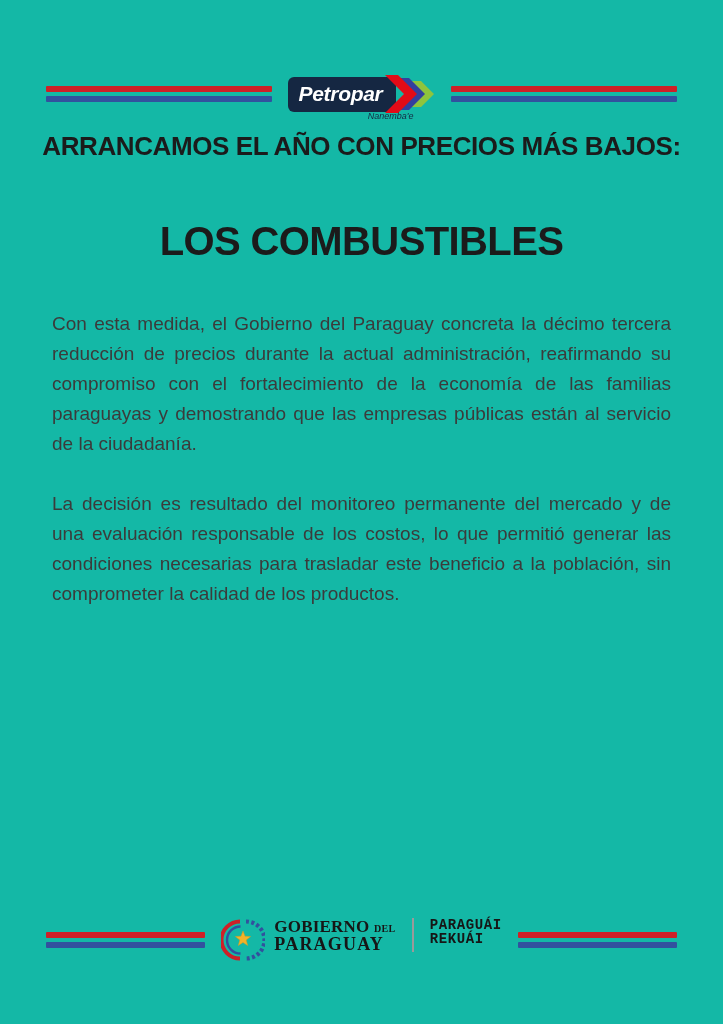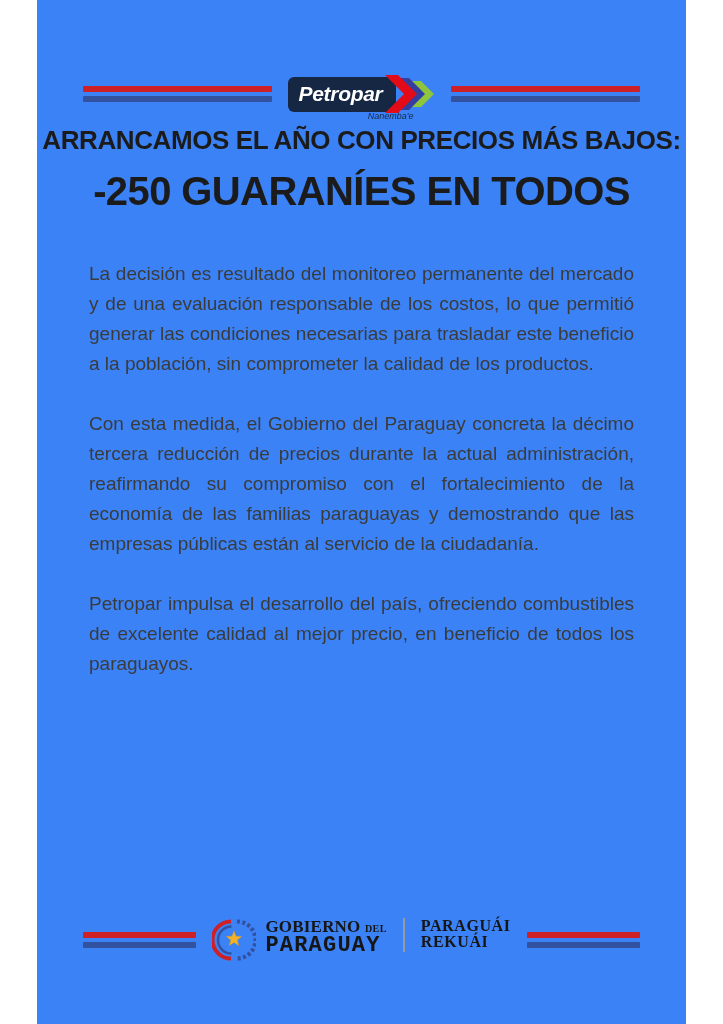--- a/index.html
+++ b/index.html
@@ -1,22 +1,22 @@
 <!DOCTYPE html>
 <html><head>
 <meta charset="utf-8">
 <style>
   * { margin: 0; padding: 0; box-sizing: border-box; }
   html, body { background: #ffffff; }
   .page {
     position: relative;
-    width: 649px;
+    width: 723px;
     height: 1024px;
     margin: 0 auto;
-    background: #3b82f6;
+    background: #14b8a6;
     overflow: hidden;
     font-family: "Liberation Sans", sans-serif;
   }
 
   
   .brand-row {
     display: flex;
     align-items: center;
     gap: 16px;
     padding: 0 46px;
@@ -49,21 +49,21 @@
   .logo-tagline {
     position: absolute;
     right: 22px;
     top: 37px;
     font-size: 9px;
     color: #152742;
     font-style: italic;
   }
 
   
-  .headline { text-align: center; margin-top: 11px; }
+  .headline { text-align: center; margin-top: 17px; }
   .kicker {
     font-size: 26px;
     font-weight: 700;
     color: #1b1b1b;
     letter-spacing: -0.4px;
   }
   .big-title {
     margin-top: 13px;
     font-size: 40px;
     line-height: 44px;
@@ -88,23 +88,23 @@
   .gov-logo { display: flex; align-items: flex-start; gap: 9px; }
   .gov-text-es, .gov-text-gn {
     font-family: "Liberation Serif", serif;
     font-weight: 700;
     color: #161616;
     line-height: 1.02;
     white-space: nowrap;
   }
   .gov-text-es .l1 { font-size: 17px; letter-spacing: 0.2px; }
   .gov-text-es .l1 .small { font-size: 10px; letter-spacing: 0.4px; }
-  .gov-text-es .l2 { font-size: 22px; letter-spacing: 1.2px; font-family: Liberation Mono, monospace; }
+  .gov-text-es .l2 { font-size: 18px; letter-spacing: 1.2px; }
   .gov-divider { width: 2px; height: 34px; background: #9a9a9a; margin: 0 7px; }
-  .gov-text-gn .l1, .gov-text-gn .l2 { font-size: 16px; letter-spacing: 0.6px; }
+  .gov-text-gn .l1, .gov-text-gn .l2 { font-size: 14px; letter-spacing: 0.6px; font-family: Liberation Mono, monospace; }
 </style>
 </head>
 <body>
 
 <div class="page">
 
   <header class="brand-row header">
     <div class="flag-stripe">
       <div class="bar-red"></div>
       <div class="bar-gap"></div>
@@ -126,28 +126,28 @@
     <div class="flag-stripe">
       <div class="bar-red"></div>
       <div class="bar-gap"></div>
       <div class="bar-blue"></div>
     </div>
   </header>
 
   <section class="headline">
     <h2 class="kicker">ARRANCAMOS EL AÑO CON PRECIOS MÁS BAJOS:</h2>
     <h1 class="big-title">
-      <span>-250 GUARANÍES EN TODOS</span><br>
+      <br>
+      <span>LOS COMBUSTIBLES</span>
     </h1>
   </section>
 
   <main class="body-copy">
+    <p>Con esta medida, el Gobierno del Paraguay concreta la décimo tercera reducción de precios durante la actual administración, reafirmando su compromiso con el fortalecimiento de la economía de las familias paraguayas y demostrando que las empresas públicas están al servicio de la ciudadanía.</p>
     <p>La decisión es resultado del monitoreo permanente del mercado y de una evaluación responsable de los costos, lo que permitió generar las condiciones necesarias para trasladar este beneficio a la población, sin comprometer la calidad de los productos.</p>
-    <p>Con esta medida, el Gobierno del Paraguay concreta la décimo tercera reducción de precios durante la actual administración, reafirmando su compromiso con el fortalecimiento de la economía de las familias paraguayas y demostrando que las empresas públicas están al servicio de la ciudadanía.</p>
-    <p>Petropar impulsa el desarrollo del país, ofreciendo combustibles de excelente calidad al mejor precio, en beneficio de todos los paraguayos.</p>
   </main>
 
   <footer class="brand-row footer">
     <div class="flag-stripe">
       <div class="bar-red"></div>
       <div class="bar-gap"></div>
       <div class="bar-blue"></div>
     </div>
 
     <div class="gov-logo">

